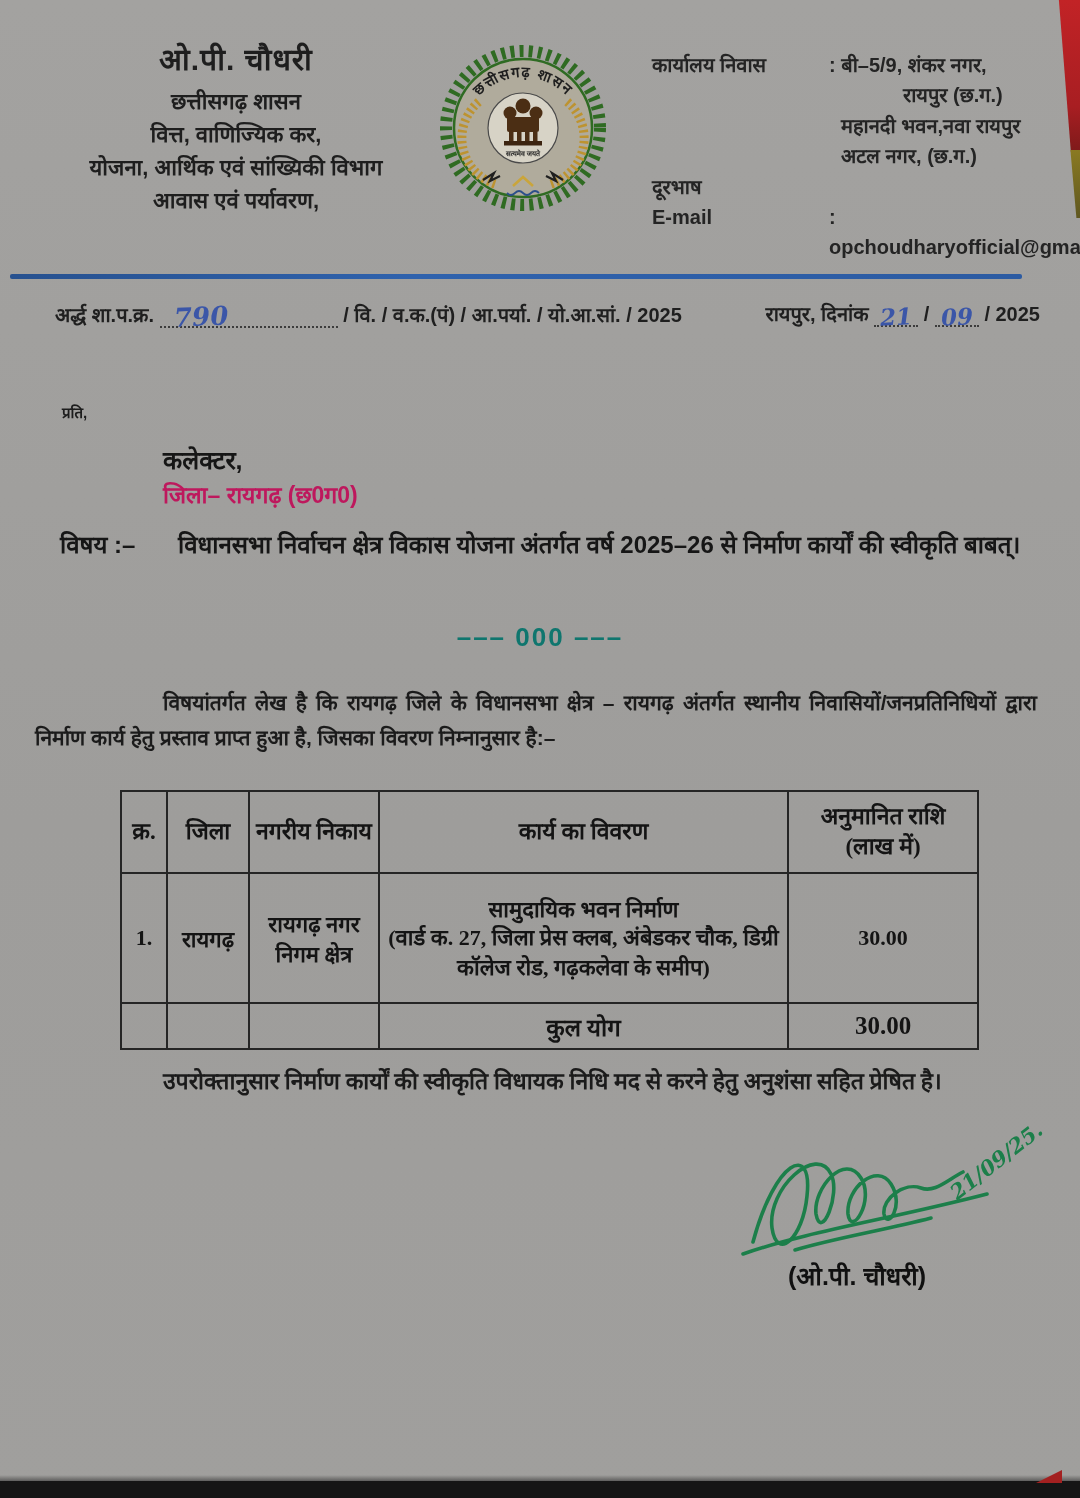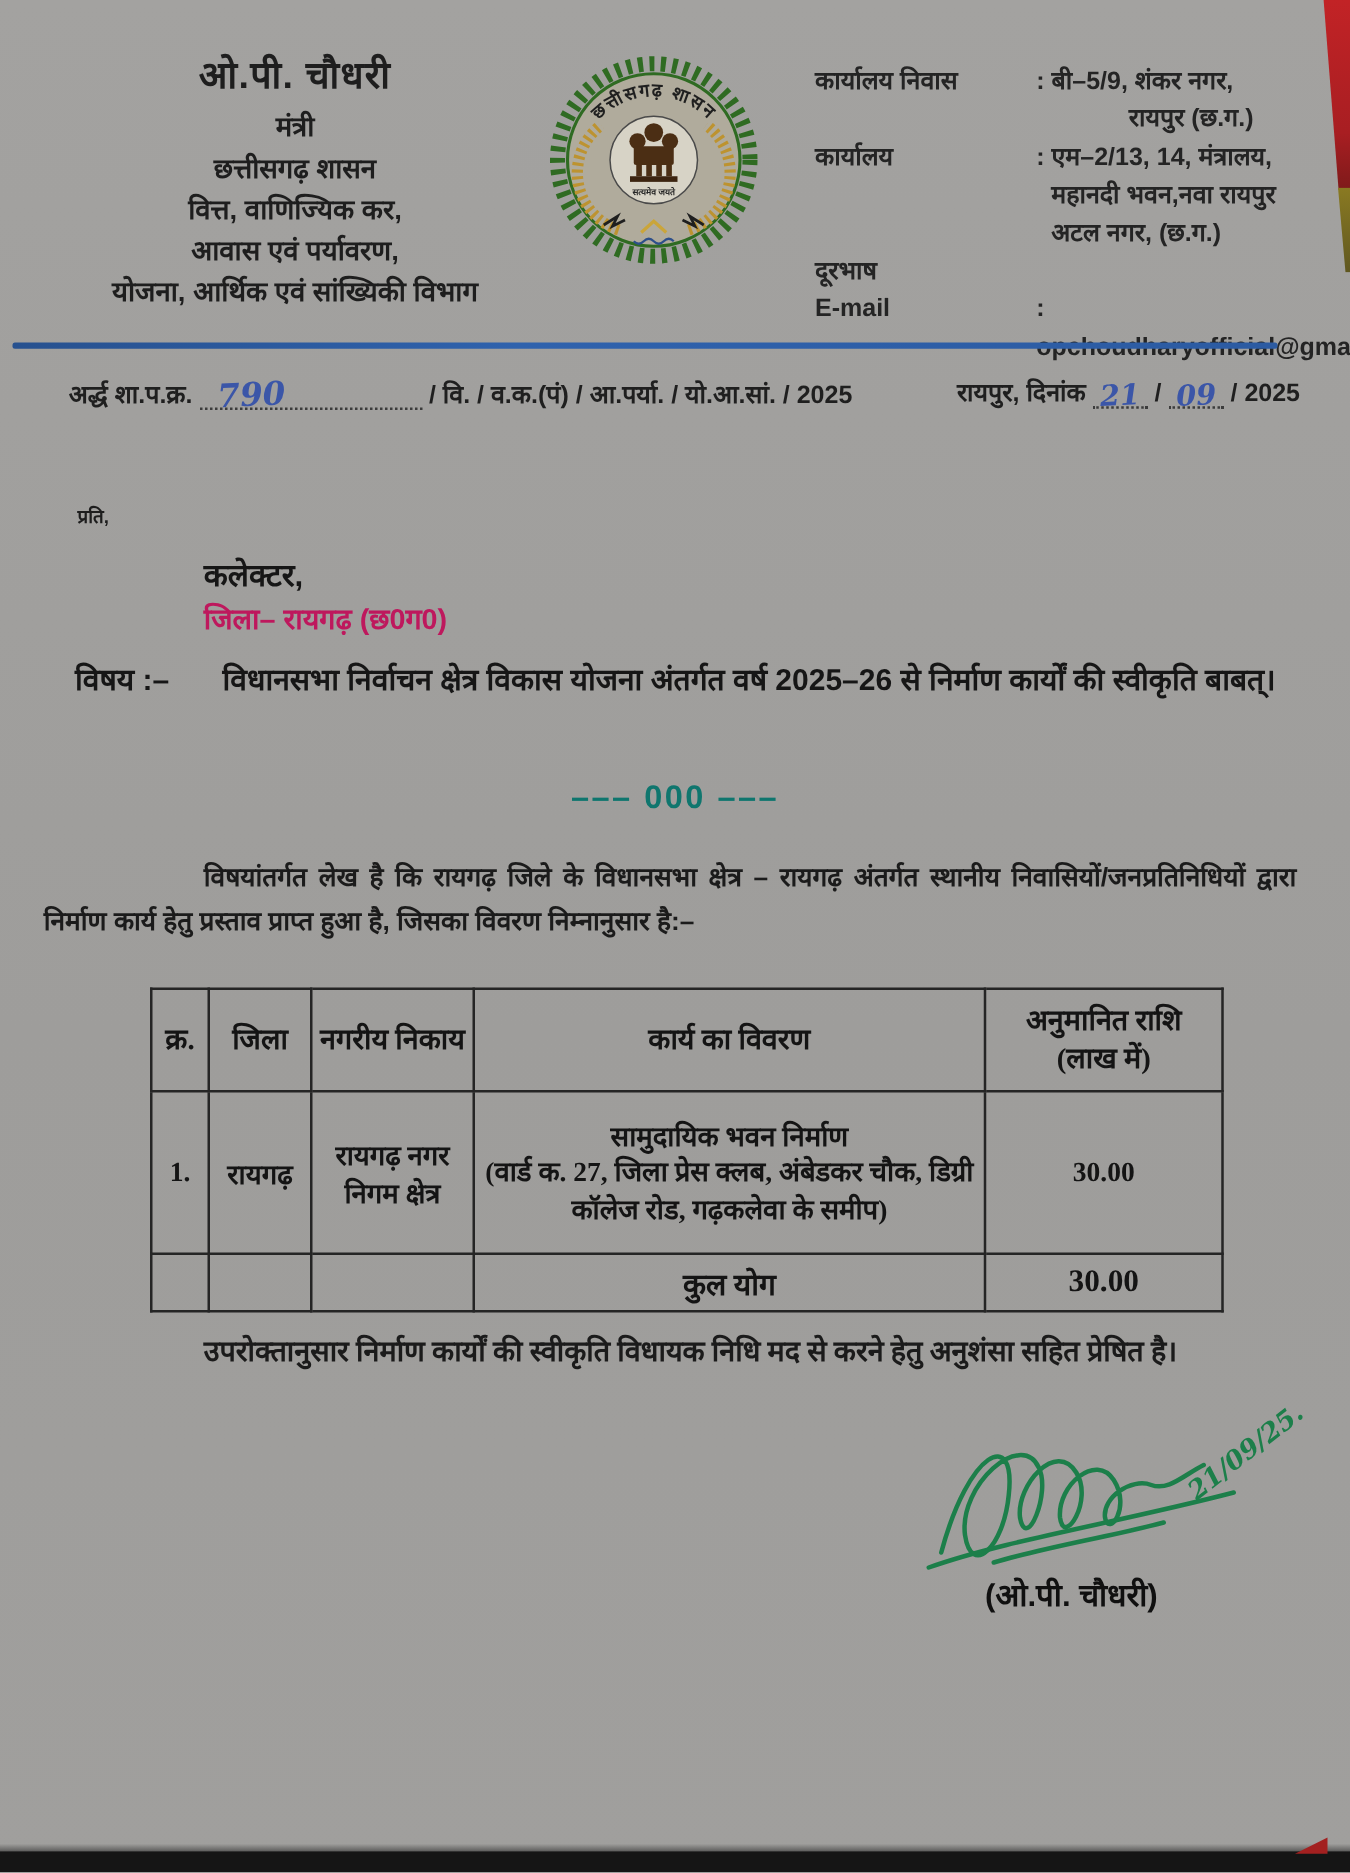--- a/index.html
+++ b/index.html
@@ -60,25 +60,24 @@
   .edge-olive{right:0;top:150px;width:12px;height:68px;background:linear-gradient(180deg,#8a7a22,#5f5720);clip-path:polygon(20% 0,100% 0,100% 100%,70% 100%);}
   .bottom-bar{left:0;bottom:0;width:1080px;height:17px;background:#151515;}
   .bottom-shade{left:0;bottom:17px;width:1080px;height:6px;background:linear-gradient(180deg,rgba(60,60,60,0),rgba(40,40,40,.55));}
   .corner-red{right:18px;bottom:15px;width:0;height:0;border-left:26px solid transparent;border-bottom:13px solid #a32020;}
 </style>
 </head>
 <body>
 
 <div class="abs sender">
   <div class="name">ओ.पी. चौधरी</div>
-  <div class="line">मंत्री</div>
   <div class="line">छत्तीसगढ़ शासन</div>
   <div class="line">वित्त, वाणिज्यिक कर,</div>
+  <div class="line">योजना, आर्थिक एवं सांख्यिकी विभाग</div>
   <div class="line">आवास एवं पर्यावरण,</div>
-  <div class="line">योजना, आर्थिक एवं सांख्यिकी विभाग</div>
 </div>
 
 <div class="abs emblem">
   <svg viewBox="0 0 172 176" width="172" height="176">
 
     <circle cx="86" cy="88" r="77" fill="none" stroke="#2f6b22" stroke-width="12" stroke-dasharray="4 5.2"></circle>
     <circle cx="86" cy="88" r="69" fill="#b0ab9c" stroke="#2f6b22" stroke-width="2.5"></circle>
 
     <defs>
         <path id="arcTop" d="M 25 98 A 61 61 0 0 1 147 98"></path>
@@ -113,24 +112,20 @@
 </div>
 
 <div class="abs contact">
   <div class="c-row">
       <div class="c-label">कार्यालय निवास</div>
       <div class="c-val">: बी–5/9, शंकर नगर,</div>
     </div>
   <div class="c-row">
       <div class="c-label"></div>
       <div class="c-val ind-center">रायपुर (छ.ग.)</div>
-    </div>
-  <div class="c-row">
-      <div class="c-label">कार्यालय</div>
-      <div class="c-val">: एम–2/13, 14, मंत्रालय,</div>
     </div>
   <div class="c-row">
       <div class="c-label"></div>
       <div class="c-val ind-small">महानदी भवन,नवा रायपुर</div>
     </div>
   <div class="c-row">
       <div class="c-label"></div>
       <div class="c-val ind-small">अटल नगर, (छ.ग.)</div>
     </div>
   <div class="c-row">

